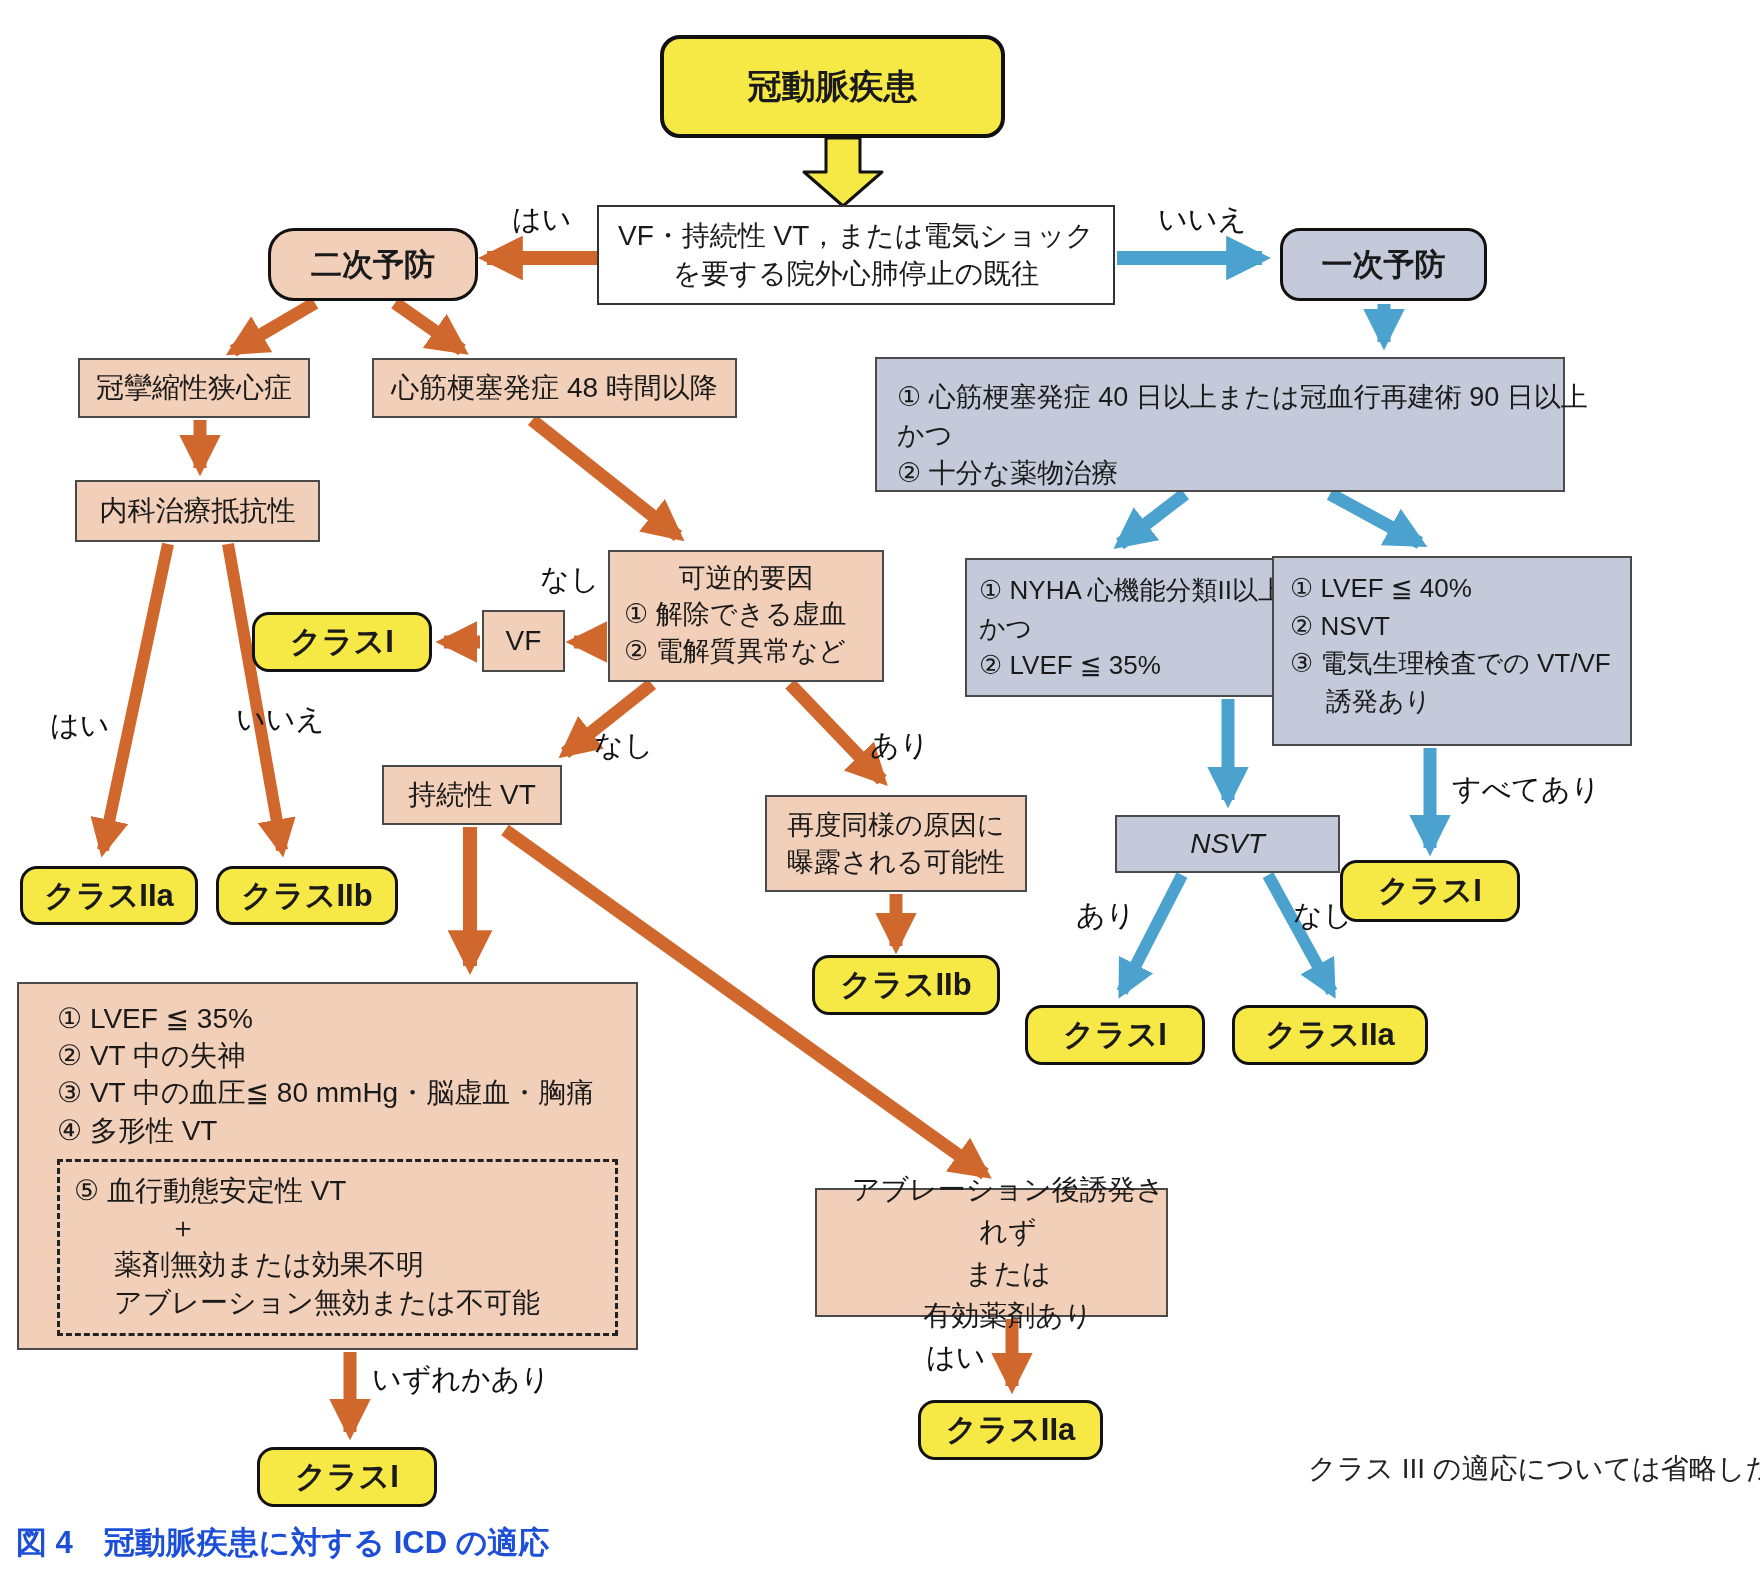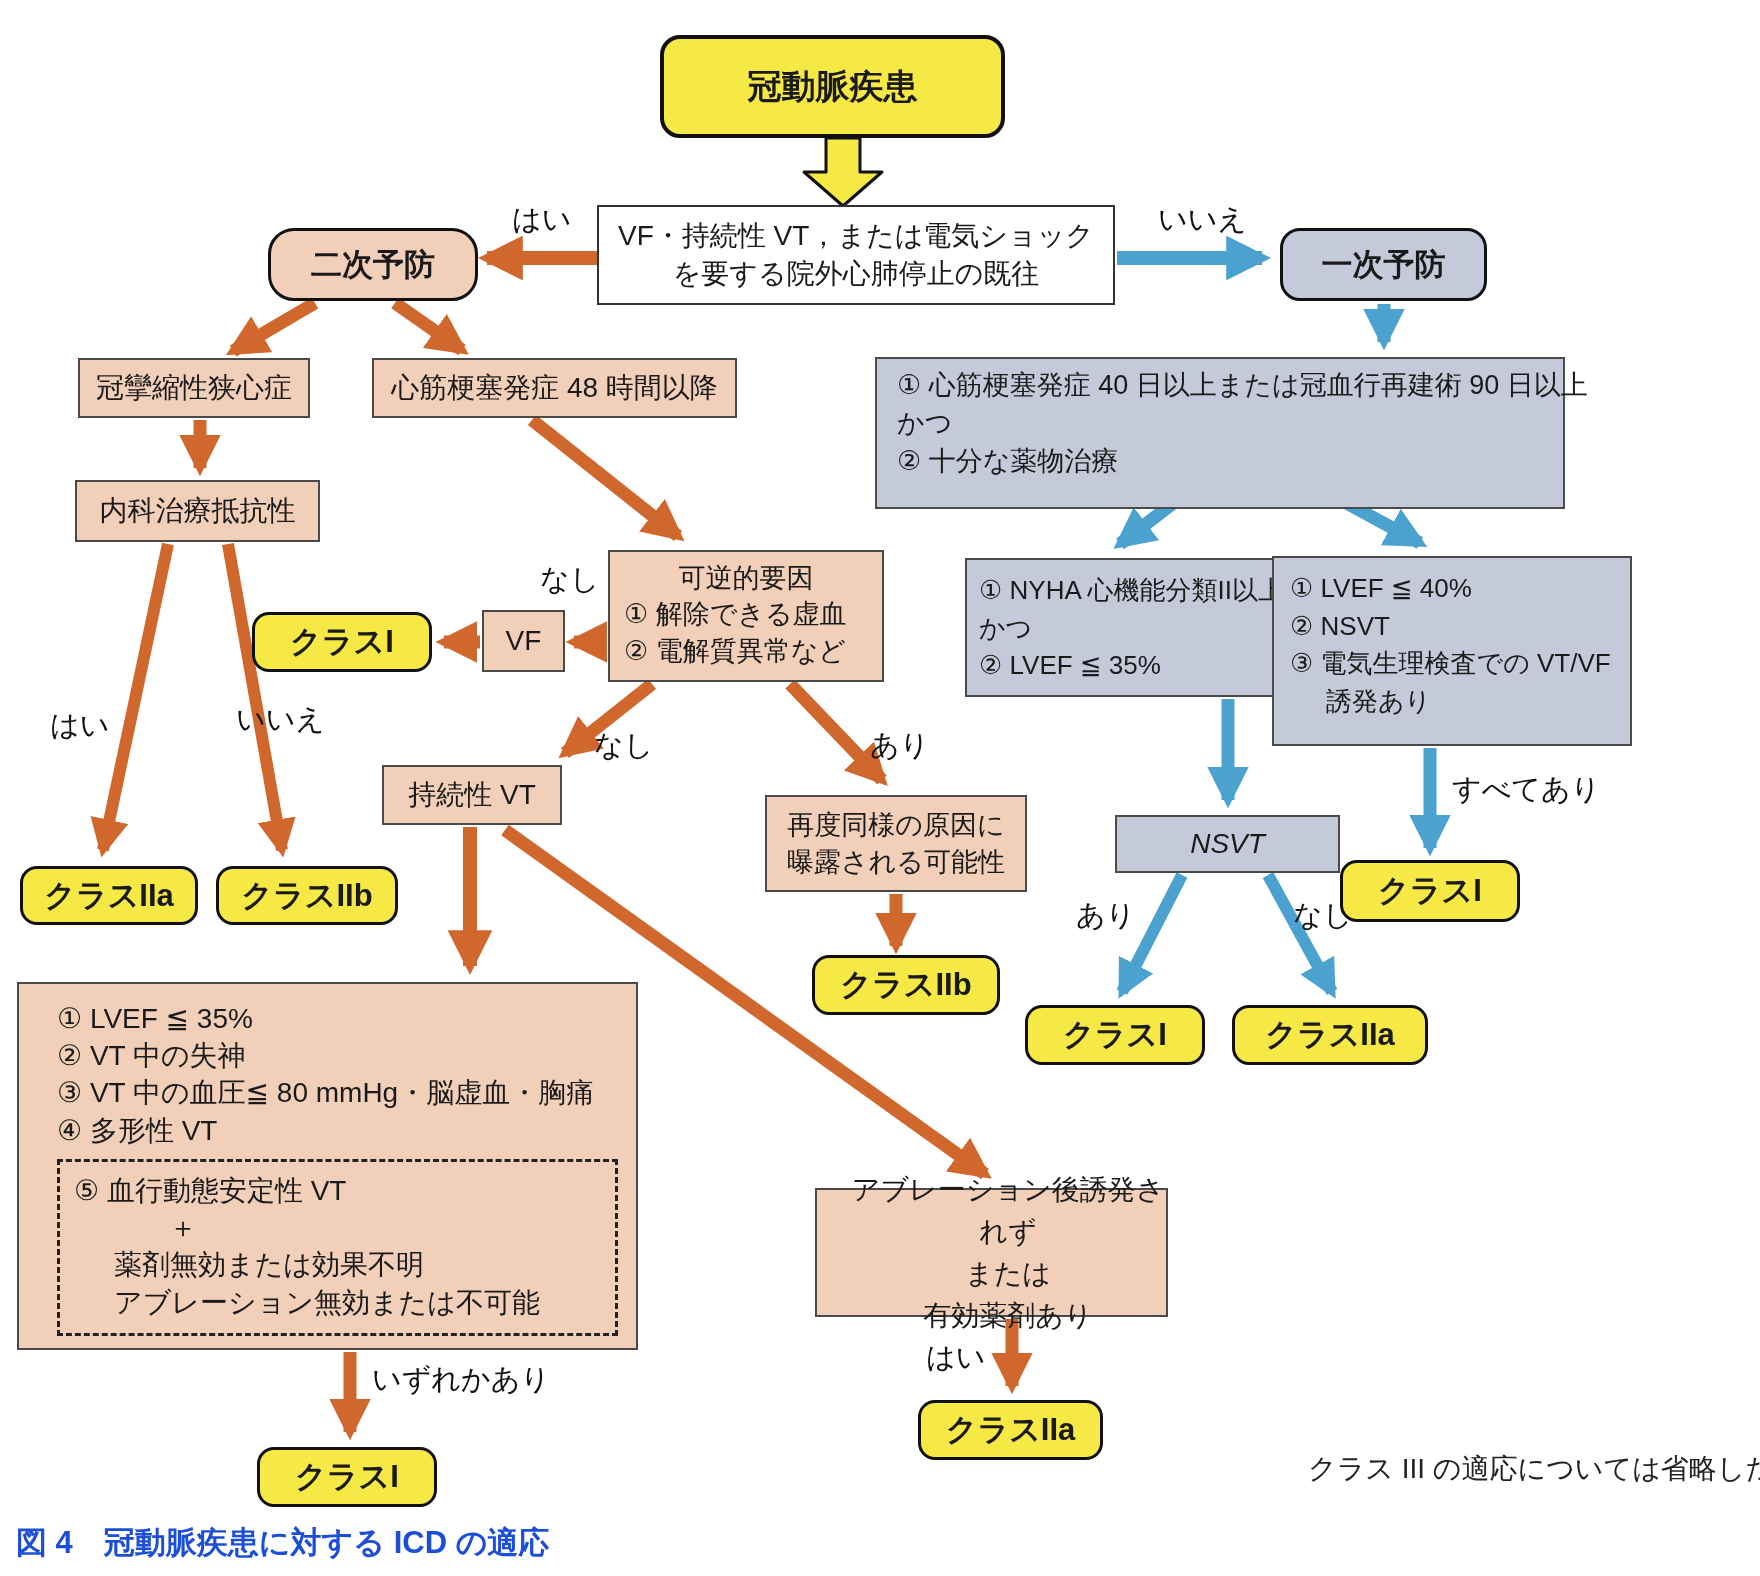--- a/index.html
+++ b/index.html
@@ -127,21 +127,21 @@
       <div class="indent2">アブレーション無効または不可能</div>
     </div>
   </div>
 
   <div class="box salmon" style="left:815px;top:1188px;width:353px;height:129px;flex-direction:column;line-height:1.5;padding-left:33px;">
     <div>アブレーション後誘発されず</div>
     <div>または</div>
     <div>有効薬剤あり</div>
   </div>
 
-  <div class="box bluegray listbox" style="left:875px;top:357px;width:690px;height:152px;padding:8px 20px;font-size:27px;line-height:1.4;">
+  <div class="box bluegray listbox" style="left:875px;top:357px;width:690px;height:135px;padding:20px 20px;font-size:27px;line-height:1.4;">
     <div>① 心筋梗塞発症 40 日以上または冠血行再建術 90 日以上</div>
     <div>かつ</div>
     <div>② 十分な薬物治療</div>
   </div>
 
   <div class="box bluegray listbox" style="left:965px;top:558px;width:332px;height:139px;padding:12px 12px;font-size:26px;line-height:1.45;">
     <div>① NYHA 心機能分類II以上</div>
     <div>かつ</div>
     <div>② LVEF ≦ 35%</div>
   </div>

